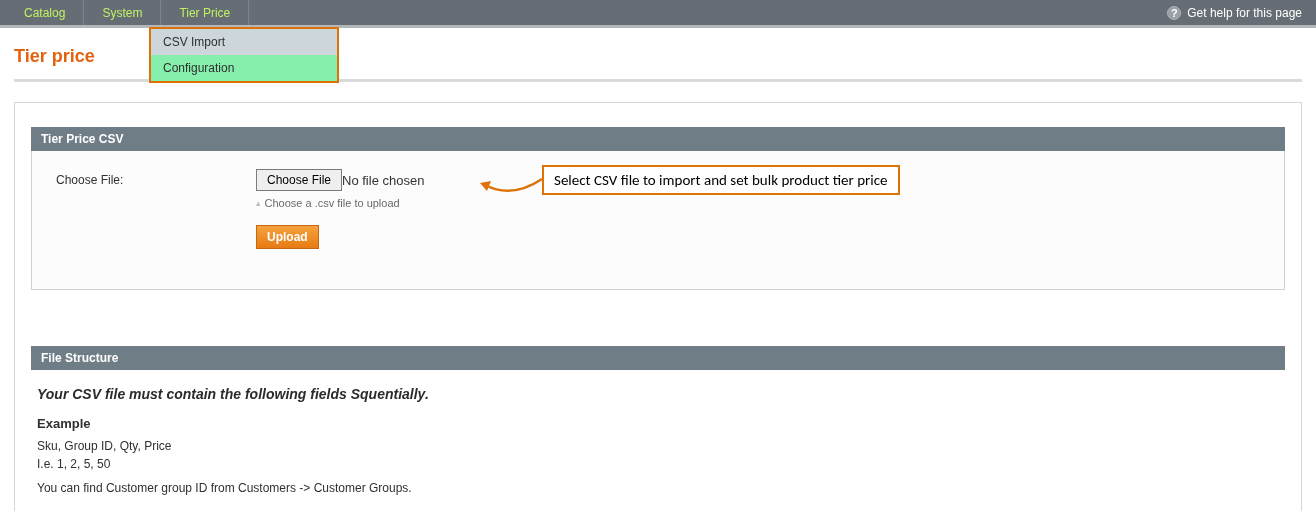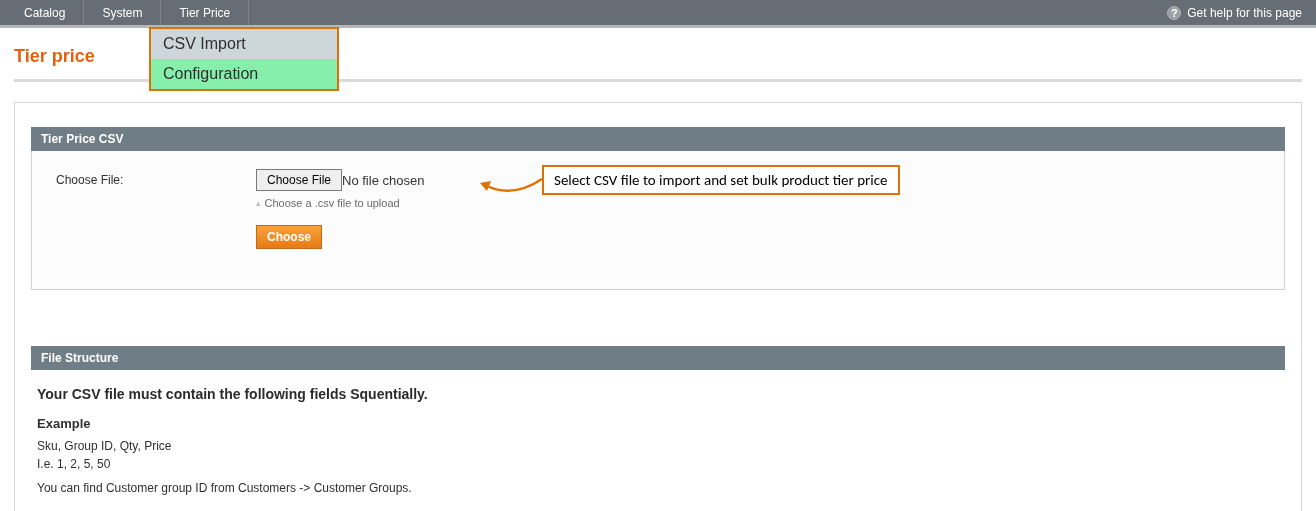--- a/index.html
+++ b/index.html
@@ -1,28 +1,28 @@
 <!DOCTYPE html>
 <html><head>
   <meta charset="utf-8">
   <style>
     * { margin: 0; padding: 0; box-sizing: border-box; }
     body { font-family: Arial, Helvetica, sans-serif; font-size: 12px; background: #fff; color: #2f2f2f; width: 1316px; }
 
     
     .topnav { background: #676d74; height: 28px; display: flex; justify-content: space-between; align-items: stretch; border-bottom: 3px solid #b3b7ba; width: 1316px; }
     .nav-left { display: flex; align-items: stretch; }
-    .nav-item { display: flex; align-items: center; padding: 0 18px; color: #ffffff; font-size: 12px; border-right: 1px solid #808489; cursor: pointer; position: relative; }
+    .nav-item { display: flex; align-items: center; padding: 0 18px; color: #bef264; font-size: 12px; border-right: 1px solid #808489; cursor: pointer; position: relative; }
     .nav-item.first { padding-left: 24px; }
     .nav-right { display: flex; align-items: center; padding: 0 14px; color: #fff; font-size: 12px; cursor: pointer; gap: 6px; }
     .help-icon { width: 14px; height: 14px; border-radius: 50%; background: #9aa0a6; display: inline-flex; align-items: center; justify-content: center; color: #fff; font-weight: bold; font-size: 11px; border:1px solid #b0b4b8;}
 
     
     .submenu { position: absolute; top: 27px; left: 149px; width: 190px; background: #fff; z-index: 50; border: 2px solid #dd7206; }
-    .sub-item { padding: 6px 12px; font-size: 16px; color: #2f2f2f; cursor: pointer; background: #dbe4e8;}
+    .sub-item { padding: 6px 12px; font-size: 12px; color: #2f2f2f; cursor: pointer; background: #dbe4e8;}
     .sub-item.csv { background: #cdd7db; }
     .sub-item.config { background: #86efac; }
 
     
     .title-row { padding: 18px 14px 6px 14px; }
     .title-row h3 { color: #e2620e; font-size: 18px; font-weight: bold; }
     .title-underline { height: 3px; background: #dadada; margin-top: 12px; }
 
     
     .content-wrapper { border: 1px solid #d6d6d6; margin: 14px; padding: 0 16px 16px 16px;}
@@ -45,21 +45,21 @@
     .upload-btn { display: inline-block; margin-top: 16px; background: #ef8c23; background: linear-gradient(#f5a33d,#e77a13); color: #fff; border: 1px solid #c96611; padding: 4px 10px; font-size: 12px; font-weight: bold; cursor: pointer; }
 
     
     .annotation { position: absolute; top: 14px; left: 450px; width: 500px; }
     .arrow-svg { position: absolute; top: 10px; left: -5px; }
     .tip-box { position: absolute; top: 0; left: 60px; border: 2px solid #dd7206; padding: 4px 10px; background: #fff; color: #000; font-family: Calibri, Arial, sans-serif; font-size: 15px; white-space: nowrap; }
 
     
     .structure { margin-top: 56px; }
     .struct-body { padding: 16px 6px 0 6px; }
-    .struct-body .lead { font-weight: bold; font-size: 14px; margin-bottom: 14px; color: #2b2b2b;}
+    .struct-body .lead { font-weight: bold; font-size: 14px; margin-bottom: 14px; color: #2b2b2b; font-style: italic;}
     .struct-body .ex-head { font-weight: bold; font-size: 13px; margin-bottom: 8px; }
     .struct-body p { font-size: 12px; margin-bottom: 4px; color: #303030;}
     .struct-body .note { margin-top: 10px; }
   </style>
 </head>
 <body>
 
 <div class="topnav">
   <div class="nav-left">
     <div class="nav-item first">Catalog</div>
@@ -88,21 +88,21 @@
     <div class="panel-head">Tier Price CSV</div>
     <div class="panel-body">
       <div class="row">
         <div class="label-col">Choose File:</div>
         <div class="field-col">
           <div class="file-wrap">
             <button class="choose-btn">Choose File</button>
             <span class="file-text">No file chosen</span>
           </div>
           <div class="hint">Choose a .csv file to upload</div>
-          <button class="upload-btn">Choose</button>
+          <button class="upload-btn">Upload</button>
         </div>
       </div>
 
       <div class="annotation">
         <svg class="arrow-svg" width="70" height="26">
           <path d="M 65 4 Q 35 24 8 10" stroke="#dd7206" stroke-width="2.5" fill="none"></path>
           <path d="M 3 8 L 14 6 L 10 16 Z" fill="#dd7206"></path>
         </svg>
         <div class="tip-box">Select CSV file to import and set bulk product tier price</div>
       </div>

